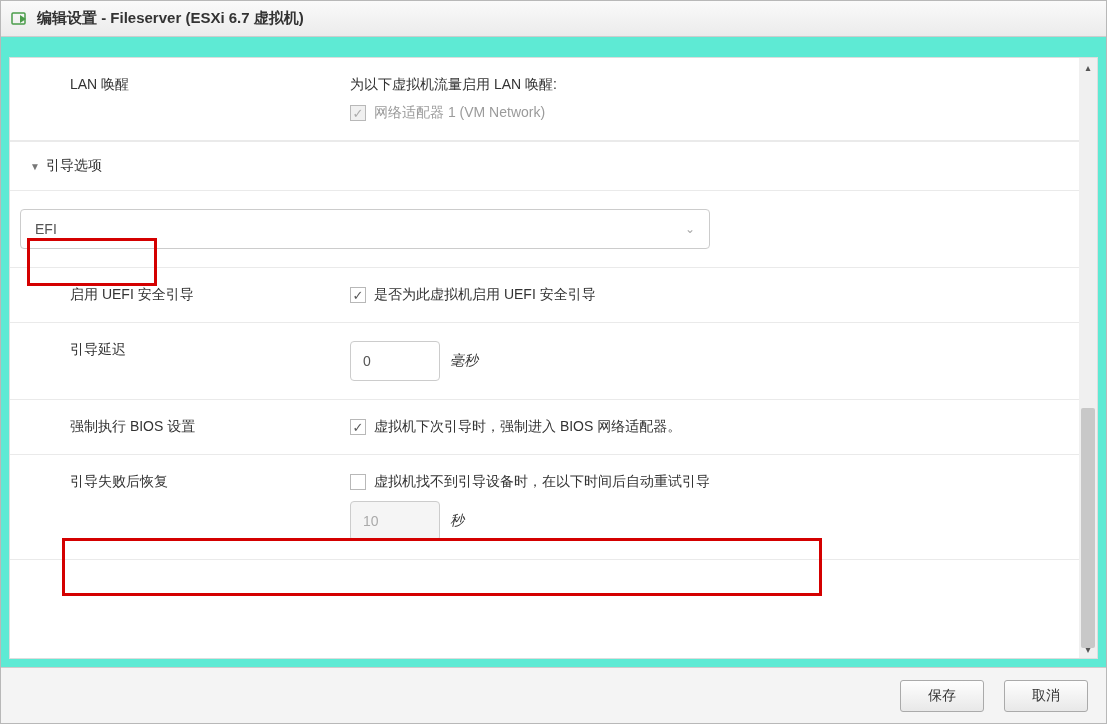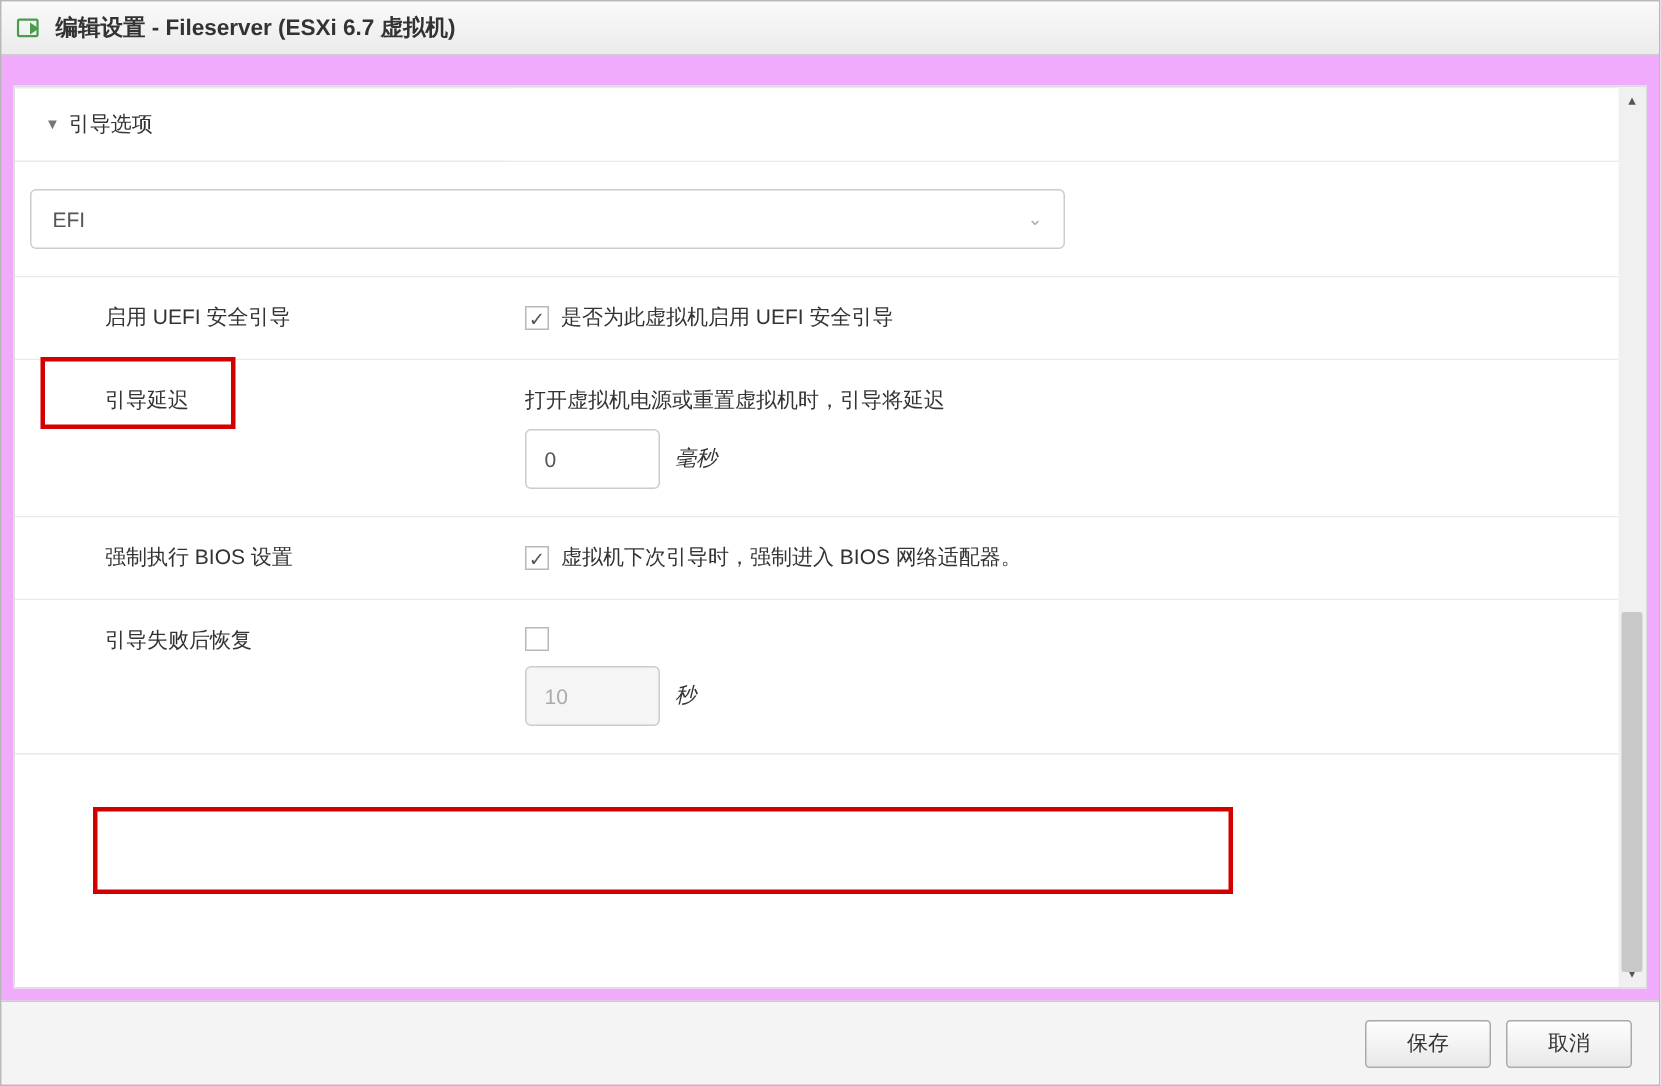--- a/index.html
+++ b/index.html
@@ -15,21 +15,21 @@
       width: 1107px;
       height: 724px;
       overflow: hidden;
     }
     .window {
       width: 100%;
       height: 100%;
       border: 1px solid #b8b8b8;
       display: flex;
       flex-direction: column;
-      background: #f0abfc;
+      background: #5eead4;
     }
     .titlebar {
       height: 36px;
       background: linear-gradient(to bottom, #fafafa, #ebebeb);
       border-bottom: 1px solid #ccc;
       display: flex;
       align-items: center;
       padding: 0 10px;
       font-weight: bold;
       font-size: 15px;
@@ -205,21 +205,21 @@
       justify-content: flex-end;
       align-items: center;
       padding: 0 18px;
     }
     .btn {
       min-width: 84px;
       height: 32px;
       border: 1px solid #aaa;
       background: linear-gradient(to bottom, #fefefe, #e8e8e8);
       border-radius: 3px;
-      margin-left: 10px;
+      margin-left: 20px;
       font-size: 14px;
       color: #333;
       cursor: pointer;
       padding: 0 16px;
     }
     .value-line {
       display: flex;
       align-items: center;
     }
     .desc-line {
@@ -237,20 +237,30 @@
         <polygon points="9,5 15,9 9,13" fill="#4a9c4a"></polygon>
       </svg>
     </span>
     <span>编辑设置 - Fileserver (ESXi 6.7 虚拟机)</span>
   </div>
 
   <div class="content-wrap">
     <div class="scroll-area">
       <div class="form-body">
 
+        <div class="form-row">
+          <div class="form-label-col">LAN 唤醒</div>
+          <div class="form-value-col">
+            <div class="desc-line">为以下虚拟机流量启用 LAN 唤醒:</div>
+            <div class="value-line disabled-text">
+              <span class="check checked disabled"></span>
+              <span>网络适配器 1 (VM Network)</span>
+            </div>
+          </div>
+        </div>
 
         <div class="form-row" style="border-top:1px solid #eaeaea;">
           <div class="section-header" style="width:330px;">
             <span class="arrow">▼</span>
             <span>引导选项</span>
           </div>
           <div class="form-value-col"></div>
         </div>
 
         <div class="form-row">
@@ -268,21 +278,20 @@
             <div class="value-line">
               <span class="check checked"></span>
               <span>是否为此虚拟机启用 UEFI 安全引导</span>
             </div>
           </div>
         </div>
 
         <div class="form-row">
           <div class="form-label-col">引导延迟</div>
           <div class="form-value-col">
-            <div class="desc-line">打开虚拟机电源或重置虚拟机时，引导将延迟</div>
             <div class="value-line">
               <input class="text-input" value="0" style="">
               <span class="inline-unit">毫秒</span>
             </div>
           </div>
         </div>
 
         <div class="form-row">
           <div class="form-label-col">强制执行 BIOS 设置</div>
           <div class="form-value-col">
@@ -291,20 +300,21 @@
               <span>虚拟机下次引导时，强制进入 BIOS 网络适配器。</span>
             </div>
           </div>
         </div>
 
         <div class="form-row">
           <div class="form-label-col">引导失败后恢复</div>
           <div class="form-value-col">
             <div class="value-line desc-line">
               <span class="check"></span>
+              <span>虚拟机找不到引导设备时，在以下时间后自动重试引导</span>
             </div>
             <div class="value-line">
               <input class="text-input disabled" disabled="" value="10" style="">
               <span class="inline-unit">秒</span>
             </div>
           </div>
         </div>
 
       </div>
 

